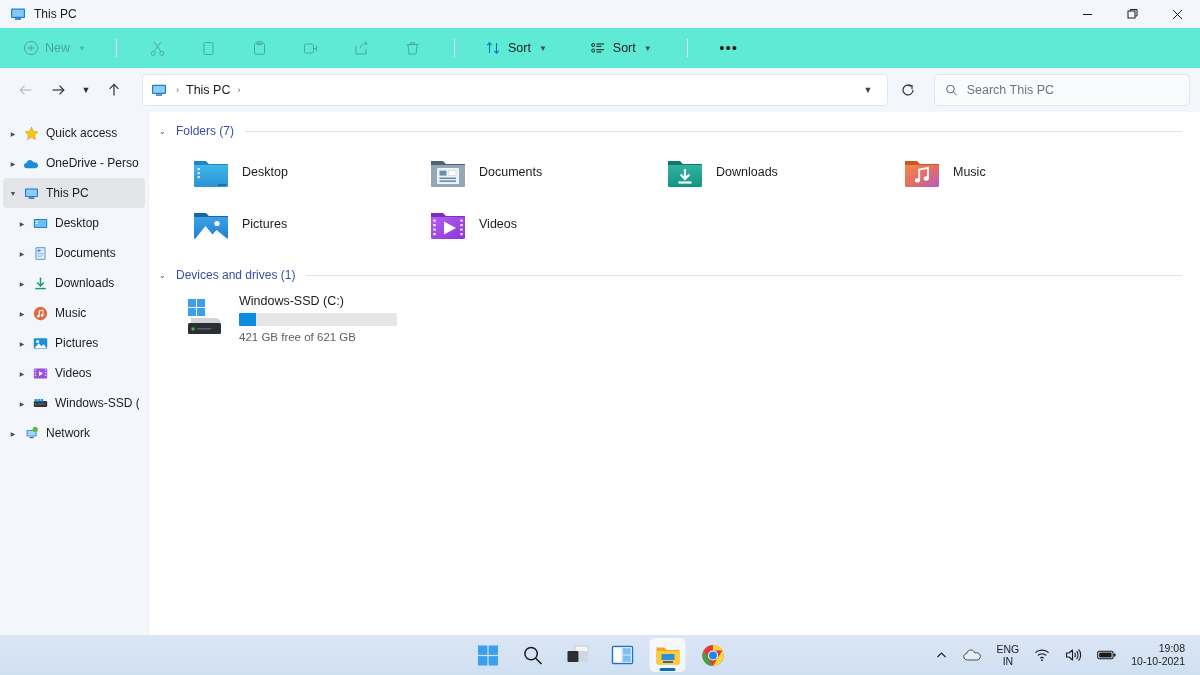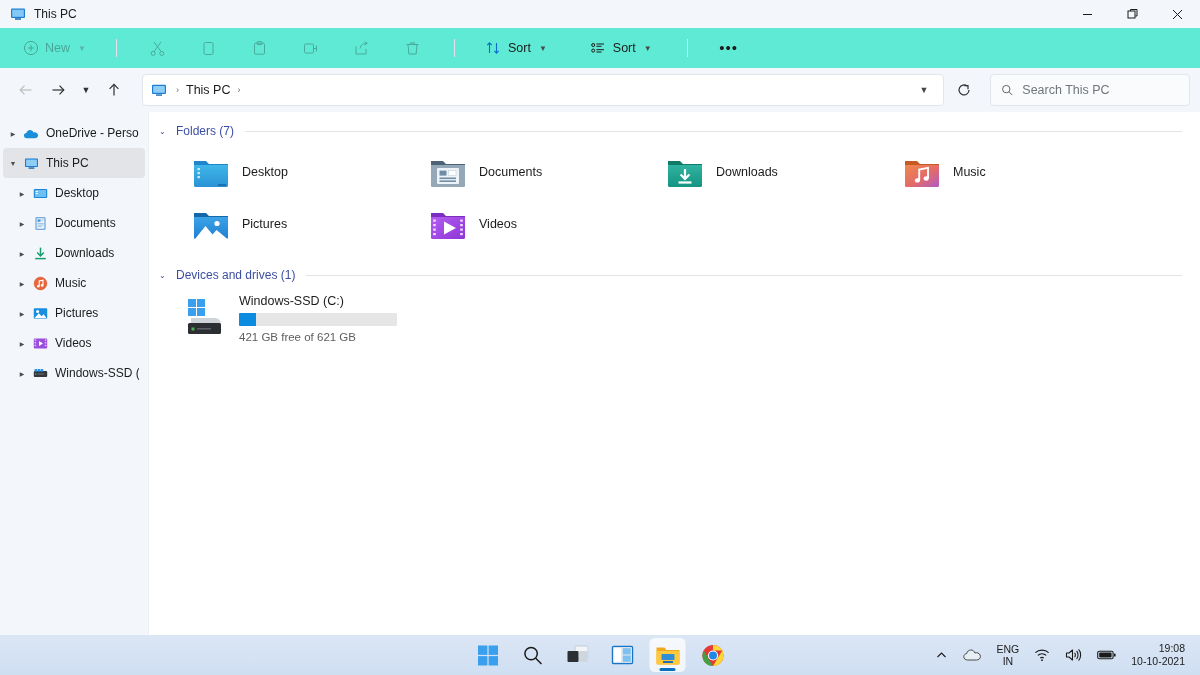--- a/index.html
+++ b/index.html
@@ -60,21 +60,21 @@
   .addr-icon { width: 16px; height: 16px; margin-right: 6px; flex:none; }
   .crumb { font-size: 12.5px; color: #1b1b1b; padding: 2px 4px; border-radius:3px; }
   .crumb-sep { font-size: 9px; color: #666; margin: 0 3px; }
   .addr-right { margin-left: auto; display:flex; align-items:center; }
   .addr-chev { width: 26px; height: 26px; display:flex; align-items:center; justify-content:center; color:#444; font-size:9px; border-radius:3px;}
   .refresh-btn {
     width: 32px; height: 32px; margin-left: 4px; display:flex;
     align-items:center; justify-content:center; border-radius:4px; color:#313131;
   }
   .searchbox {
-    width: 200px; height: 32px; background: #fafbfd; border: 1px solid #e2e6ec;
+    width: 256px; height: 32px; background: #fafbfd; border: 1px solid #e2e6ec;
     border-radius: 4px; margin-left: 10px; display: flex; align-items: center;
     padding: 0 10px; gap: 9px;
   }
   .search-input {
     border: none; outline: none; background: transparent; font-size: 12.5px;
     color: #1b1b1b; width: 100%; font-family: "Liberation Sans", sans-serif;
   }
   .search-input::placeholder { color: #70757c; }
 
   
@@ -343,20 +343,29 @@
     </div>
   </div>
 
   <div class="body-row">
 
     <div class="sidebar">
       <div id="tree-host">
           <div class="tree-item lvl1">
             <span class="tw" style="font-size: 6px;">▶</span>
             <span class="tree-ico">
+              <svg width="15" height="15" viewBox="0 0 15 15">
+                <path d="M7.5 1 L9.4 5.3 L14 5.8 L10.6 9 L11.5 13.6 L7.5 11.3 L3.5 13.6 L4.4 9 L1 5.8 L5.6 5.3 Z" fill="#f7c31a" stroke="#d9a400" stroke-width="0.6"></path>
+              </svg>
+            </span>
+            <span class="tree-label">Quick access</span>
+          </div>
+          <div class="tree-item lvl1">
+            <span class="tw" style="font-size: 6px;">▶</span>
+            <span class="tree-ico">
               <svg width="16" height="13" viewBox="0 0 16 13">
                 <path d="M4 11.3 C2.1 11.3 0.9 10 0.9 8.6 C0.9 7.2 2 6.1 3.4 6 C3.7 4.2 5.2 2.9 7 2.9 C8.6 2.9 10 3.9 10.5 5.4 C10.8 5.3 11.2 5.2 11.6 5.2 C13.5 5.2 15.1 6.6 15.1 8.3 C15.1 10 13.6 11.3 11.8 11.3 Z" fill="#1a8fd8"></path>
               </svg>
             </span>
             <span class="tree-label">OneDrive - Personal</span>
           </div>
           <div class="tree-item lvl1 selected">
             <span class="tw" style="font-size: 7px;">▼</span>
             <span class="tree-ico">
               <svg width="15" height="15" viewBox="0 0 15 15">
@@ -451,20 +460,32 @@
               <svg width="15" height="15" viewBox="0 0 15 15">
                 <rect x="0.8" y="5" width="13.4" height="6" rx="1" fill="#33373b"></rect>
                 <rect x="1.6" y="3" width="2.6" height="2.6" fill="#2196f3"></rect>
                 <rect x="4.6" y="3" width="2.6" height="2.6" fill="#2196f3"></rect>
                 <rect x="7.6" y="3" width="2.6" height="2.6" fill="#2196f3"></rect>
                 <rect x="2" y="7.5" width="1.3" height="1.3" fill="#4caf50"></rect>
                 <rect x="4.3" y="7.5" width="7" height="1" fill="#6b7076"></rect>
               </svg>
             </span>
             <span class="tree-label">Windows-SSD (C:)</span>
+          </div>
+          <div class="tree-item lvl1">
+            <span class="tw" style="font-size: 6px;">▶</span>
+            <span class="tree-ico">
+              <svg width="15" height="15" viewBox="0 0 15 15">
+                <rect x="2.6" y="4" width="10" height="6.6" rx="0.8" fill="#3f8fd0"></rect>
+                <rect x="3.6" y="5" width="8" height="4.6" fill="#a8d5f5"></rect>
+                <rect x="5.6" y="11" width="4" height="1.2" fill="#2a6ea8"></rect>
+                <circle cx="11.2" cy="3.4" r="2.6" fill="#5fbb46"></circle>
+              </svg>
+            </span>
+            <span class="tree-label">Network</span>
           </div>
         </div>
     </div>
 
     <div class="content">
 
       <div class="group-head">
         <span class="group-chev">⌄</span>
         <span class="group-title">Folders (7)</span>
         <span class="group-line"></span>

